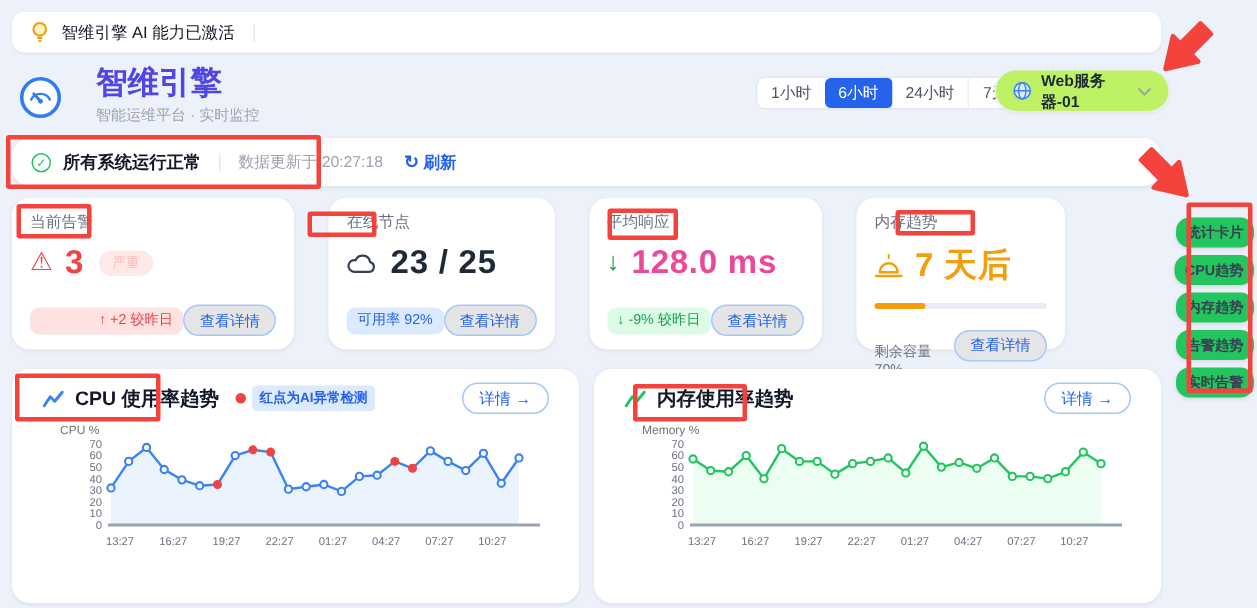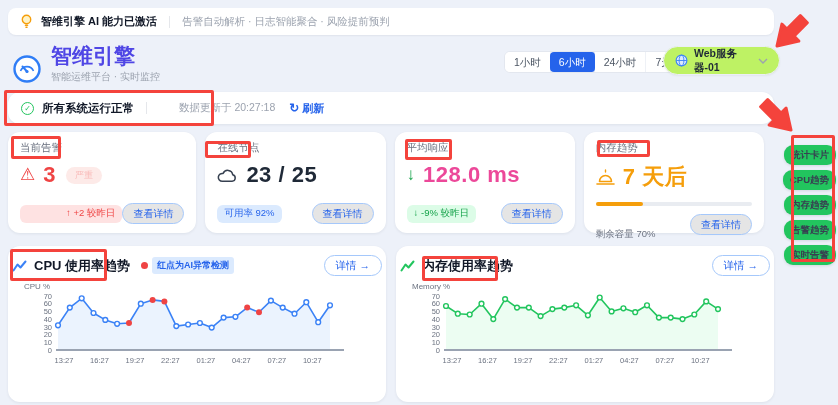--- a/index.html
+++ b/index.html
@@ -9,26 +9,26 @@
     background:#edf1f9;
     font-family:"Liberation Sans","DejaVu Sans",sans-serif;
     color:#111827;
   }
   .card { background:#fff; border-radius:12px; box-shadow:0 1px 3px rgba(15,23,42,.07); }
 
   
   .banner { position:absolute; left:8px; top:8px; width:766px; height:27px;
     background:#fff; border-radius:8px; box-shadow:0 1px 2px rgba(15,23,42,.06);
     display:flex; align-items:center; padding:0 12px; gap:8px; }
-  .banner-title { font-size:11px; font-weight:bold; color:#111827; }
+  .banner-title { font-size:11px; font-weight:normal; color:#111827; }
   .banner-divider { width:1px; height:12px; background:#e5e7eb; margin:0 4px; }
   .banner-sub { font-size:10.5px; color:#9ca3af; }
 
   
-  .title-block { position:absolute; left:12px; top:45px; display:flex; gap:9px; align-items:flex-end; }
+  .title-block { position:absolute; left:12px; top:45px; display:flex; gap:22px; align-items:center; }
   .app-title { font-size:21px; font-weight:bold; color:#4f46e5; line-height:22px; }
   .app-sub { font-size:10px; color:#9ca3af; margin-top:3px; }
 
   .time-seg { position:absolute; left:504px; top:51px; height:22px; display:flex;
     background:#fff; border:1px solid #e3e7ef; border-radius:6px; overflow:hidden; }
   .time-btn { font-size:10.5px; color:#4b5563; padding:3px 9px; background:#fff;
     border:none; border-right:1px solid #eef1f6; cursor:pointer; line-height:14px; }
   .time-btn:last-child { border-right:none; }
   .time-btn.active { background:#2563eb; color:#fff; border-radius:4px; margin:0 -1px; }
 
@@ -38,50 +38,50 @@
     display:flex; align-items:center; gap:6px; padding:0 11px; cursor:pointer; }
   .server-label { font-size:10.5px; color:#1f2937; font-weight:bold; flex:1; }
 
   
   .status-bar { position:absolute; left:8px; top:92px; width:766px; height:32px;
     display:flex; align-items:center; gap:8px; padding:0 13px; }
   .check-circle { width:13px; height:13px; border-radius:50%; border:1.5px solid #22c55e;
     color:#22c55e; font-size:8px; display:flex; align-items:center; justify-content:center; }
   .status-text { font-size:11.5px; font-weight:bold; color:#111827; }
   .status-divider { width:1px; height:12px; background:#e5e7eb; margin:0 4px; }
-  .updated-text { font-size:10.5px; color:#9ca3af;margin-left:20px; }
+  .updated-text { font-size:10.5px; color:#9ca3af; }
   .refresh-btn { display:flex; align-items:center; gap:3px; color:#2563eb; cursor:pointer;
     background:none; border:none; margin-left:6px; }
   .refresh-glyph { font-size:12px; font-weight:bold; }
   .refresh-label { font-size:11px; font-weight:bold; }
 
   
-  .stats-row { position:absolute; left:8px; top:132px; width:756px; height:101px;
-    display:flex; gap:9px;justify-content:center; }
+  .stats-row { position:absolute; left:8px; top:132px; width:702px; height:101px;
+    display:flex; gap:23px;justify-content:center; }
   .stat-card { flex:1; display:flex; flex-direction:column; padding:9px 12px 9px; }
   .stat-label { font-size:10.5px; color:#6b7280; }
   .stat-value-row { display:flex; align-items:center; gap:8px; margin-top:7px; }
   .stat-value { font-size:22px; font-weight:bold; letter-spacing:.5px; }
   .stat-icon-glyph { font-size:17px; line-height:18px; }
   .alert-pill { background:#fdeae8; color:rgba(239,68,68,.28); font-size:9px;
     border-radius:9px; padding:2px 9px; margin-left:2px; }
   .stat-footer { margin-top:auto; display:flex; align-items:center; justify-content:space-between; }
   .pill-badge { font-size:9.5px; padding:2.5px 7px; border-radius:6px; white-space:nowrap; }
   .badge-red { background:#fee2e2; color:#ef4444;padding-left:46px; }
   .badge-blue { background:#dbeafe; color:#2563eb; }
   .badge-green { background:#dcfce7; color:#16a34a; }
   .detail-btn { font-size:10px; color:#2563eb; background:#e5e5e5; border:1px solid #a5c8fb;
     border-radius:999px; padding:2.5px 10px; cursor:pointer; white-space:nowrap; }
   .progress-track { height:4px; border-radius:2px; background:#e9ecf1; margin:10px 0 2px; }
   .progress-fill { height:4px; border-radius:2px; background:#f59e0b; }
   .footer-note { font-size:9.5px; color:#6b7280;margin-top:20px; }
 
   
   .charts-row { position:absolute; left:8px; top:246px; width:766px; display:flex; gap:10px; }
-  .chart-card { width:378px; height:156px; padding:9px 4px; }
+  .chart-card { width:378px; height:156px; padding:9px 20px; }
   .chart-head { display:flex; align-items:center; gap:7px; }
   .chart-title { font-size:13px; font-weight:bold; color:#111827; }
   .legend-wrap { display:flex; align-items:center; gap:4px; margin-left:4px; }
   .red-dot { width:7px; height:7px; border-radius:50%; background:#ef4444; }
   .legend-badge { font-size:9px; font-weight:bold; color:#2563eb; background:#dbeafe;
     padding:2px 5px; border-radius:3px; }
   .chart-detail-btn { margin-left:auto; font-size:10.5px; color:#2563eb; background:#fff;
     border:1px solid #a5c8fb; border-radius:999px; padding:2.5px 11px; cursor:pointer; }
   .chart-mount { margin-top:4px; }
   .chart-mount text { font-family:"Liberation Sans","DejaVu Sans",sans-serif; }
@@ -111,21 +111,20 @@
 <body>
 
 <div class="banner">
   <svg width="13" height="15" viewBox="0 0 13 15">
     <circle cx="6.5" cy="5.5" r="4.2" fill="#fef3c7" stroke="#f59e0b" stroke-width="1.4"></circle>
     <rect x="4.7" y="10.4" width="3.6" height="1.6" rx="0.8" fill="#f59e0b"></rect>
     <rect x="5.3" y="12.6" width="2.4" height="1.3" rx="0.6" fill="#f59e0b"></rect>
   </svg>
   <span class="banner-title">智维引擎 AI 能力已激活</span>
   <span class="banner-divider"></span>
-  <span class="banner-sub">告警自动解析 · 日志智能聚合 · 风险提前预判</span>
 </div>
 
 <div class="title-block">
   <svg width="30" height="30" viewBox="0 0 30 30">
     <circle cx="15" cy="15" r="12.5" fill="#fff" stroke="#2f7df6" stroke-width="2.4"></circle>
     <path d="M8.5 17 A7 7 0 0 1 21.5 17" fill="none" stroke="#2f7df6" stroke-width="1.6"></path>
     <line x1="15" y1="17.5" x2="10.5" y2="12.5" stroke="#2f7df6" stroke-width="2" stroke-linecap="round"></line>
     <circle cx="15" cy="17.5" r="1.6" fill="#2f7df6"></circle>
   </svg>
   <div>

